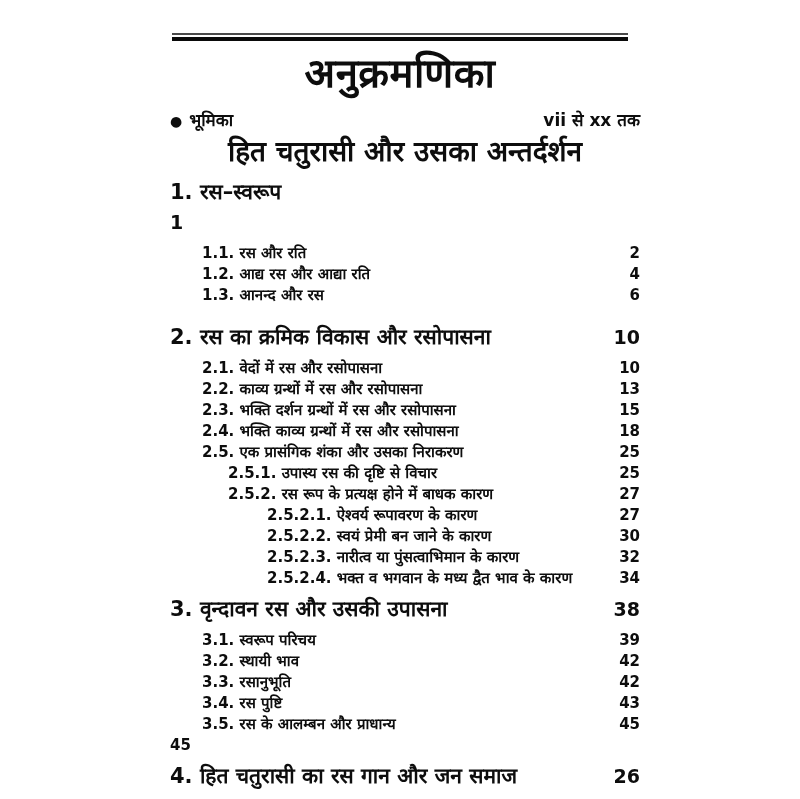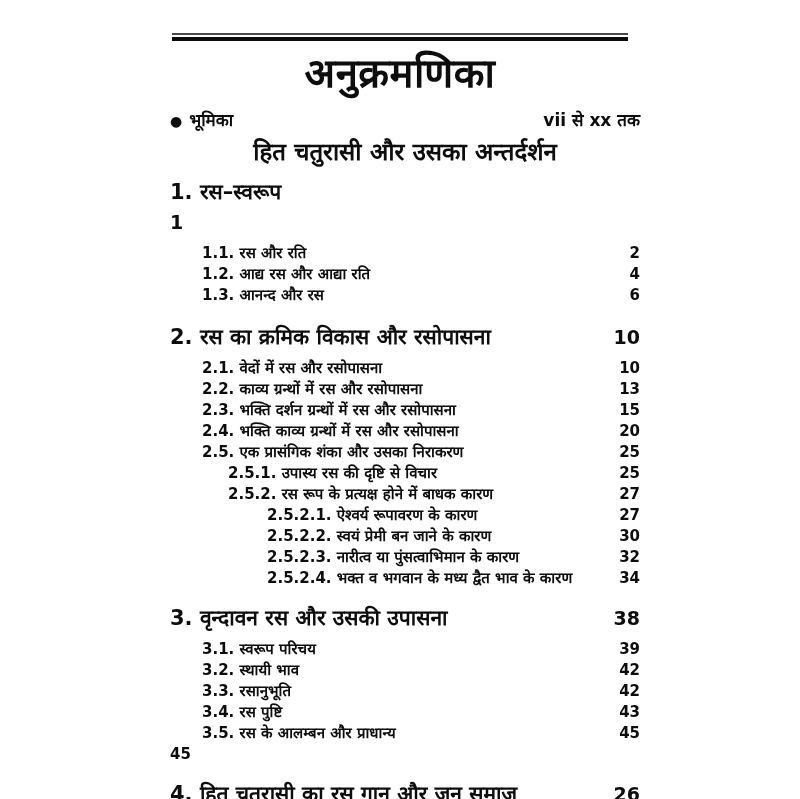--- a/index.html
+++ b/index.html
@@ -45,21 +45,21 @@
     margin-top: 9px;
     font-size: 17px;
     line-height: 24px;
     font-weight: bold;
   }
   .preface-left { display: flex; align-items: baseline; }
   .preface-bullet { font-size: 14px; margin-right: 7px; }
 
   .subtitle {
     text-align: center;
-    font-size: 24px;
+    font-size: 28px;
     line-height: 34px;
     font-weight: bold;
     margin: 2px 0 0 0;
     
     margin-left: -60px;
     margin-right: -60px;
   }
 
   .toc { margin-top: 0; }
 
@@ -73,21 +73,21 @@
   .toc-row .p { text-align: right; }
 
   .lvl0 {
     font-size: 21px;
     line-height: 30px;
     margin-top: 16px;
     margin-bottom: 6px;
   }
   .lvl0 .p { font-size: 19px; }
   .lvl0.first { margin-top: 8px; flex-direction: column; }
-  .lvl0.sec3, .lvl0.sec4 { margin-top: 14px; }
+  .lvl0.sec3, .lvl0.sec4 { margin-top: 5px; }
 
   .lvl1, .lvl2, .lvl3 {
     font-size: 15px;
     line-height: 21px;
   }
   .lvl1 .t { margin-left: 32px; }
   .lvl2 .t { margin-left: 58px; }
   .lvl3 .t { margin-left: 97px; }
 </style>
 </head>
@@ -142,21 +142,21 @@
         <div class="toc-row lvl1">
           <span class="t">2.2. काव्य ग्रन्थों में रस और रसोपासना</span>
           <span class="p">13</span>
         </div>
         <div class="toc-row lvl1">
           <span class="t">2.3. भक्ति दर्शन ग्रन्थों में रस और रसोपासना</span>
           <span class="p">15</span>
         </div>
         <div class="toc-row lvl1">
           <span class="t">2.4. भक्ति काव्य ग्रन्थों में रस और रसोपासना</span>
-          <span class="p">20</span>
+          <span class="p">18</span>
         </div>
         <div class="toc-row lvl1">
           <span class="t">2.5. एक प्रासंगिक शंका और उसका निराकरण</span>
           <span class="p">25</span>
         </div>
         <div class="toc-row lvl2">
           <span class="t">2.5.1. उपास्य रस की दृष्टि से विचार</span>
           <span class="p">25</span>
         </div>
         <div class="toc-row lvl2">

